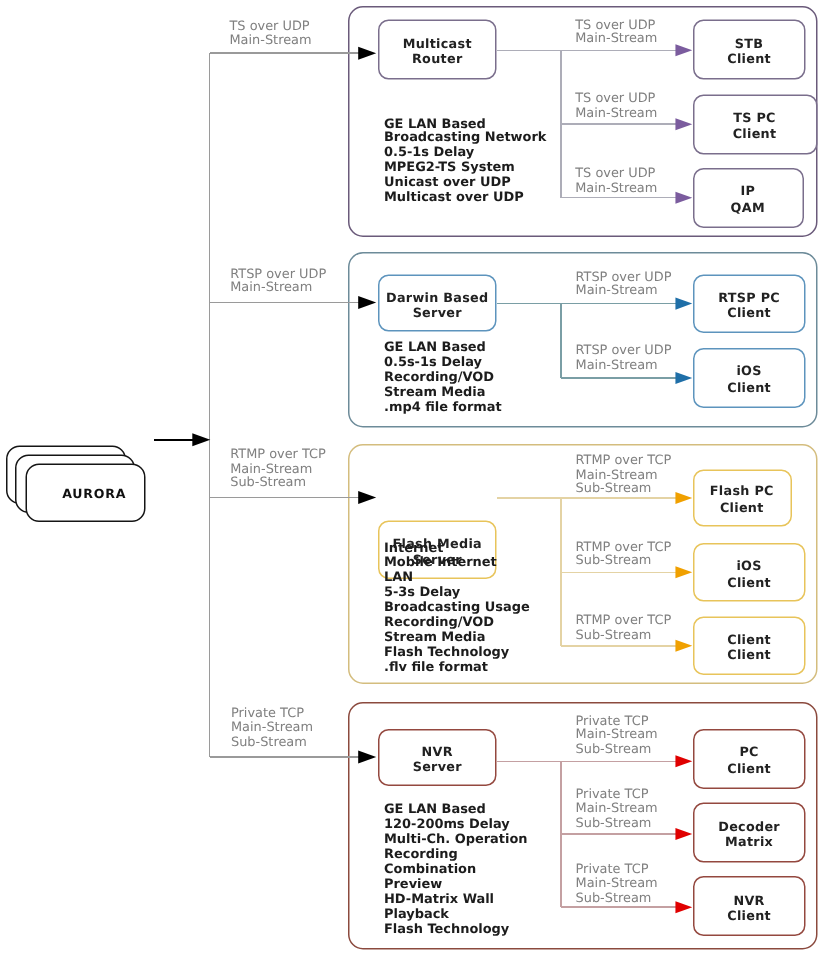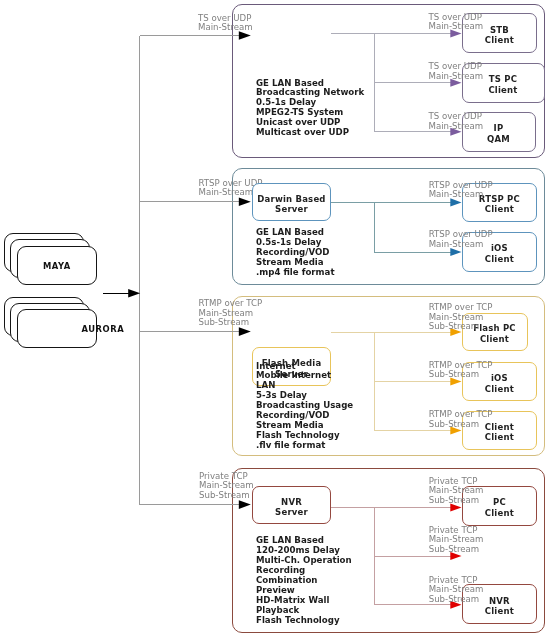--- a/index.html
+++ b/index.html
@@ -20,21 +20,21 @@
   .nodebox{position:absolute;box-sizing:border-box;border-style:solid;border-width:1.5px;
            border-radius:7px;background:#fff;display:flex;align-items:center;
            justify-content:center;text-align:center;}
   .nodebox .t{display:block;font-weight:bold;font-size:8.5px;line-height:10.5px;color:#222;letter-spacing:.2px;white-space:nowrap;}
   .nodebox > div{position:relative;top:2px;}
 
   .spec{position:absolute;font-weight:bold;font-size:8.65px;line-height:9.95px;
         color:#1c1c1c;white-space:pre;letter-spacing:0px;}
 
   .edgelabel{position:absolute;font-size:8.6px;line-height:9.6px;color:#808080;
-             white-space:pre;letter-spacing:0px;margin-left:45px;}
+             white-space:pre;letter-spacing:0px;}
 
   .stack{position:absolute;}
   .stack .card{position:absolute;box-sizing:border-box;border:1.5px solid #151515;
                border-radius:9px;background:#fff;}
   .stack .lab{position:absolute;text-align:center;font-weight:bold;line-height:9.5px;
               font-size:8.4px;color:#111;letter-spacing:.55px;text-indent:.55px;}
 </style>
 </head>
 <body>
 
@@ -77,50 +77,50 @@
       <path d="M 331 507.5 L 374 507.5" stroke="#c4a0a2" stroke-width="1" fill="none" shape-rendering="crispEdges"></path>
       <path d="M 374 507.5 L 374 604.8" stroke="#c4a0a2" stroke-width="1" fill="none" shape-rendering="crispEdges"></path>
       <path d="M 374 507.5 L 452 507.5" stroke="#c4a0a2" stroke-width="1" fill="none" shape-rendering="crispEdges"></path>
       <path d="M 450.3 503.468 L 461.5 507.5 L 450.3 511.532 Z" fill="#e00000"></path>
       <path d="M 374 556 L 452 556" stroke="#c4a0a2" stroke-width="1" fill="none" shape-rendering="crispEdges"></path>
       <path d="M 450.3 551.968 L 461.5 556 L 450.3 560.032 Z" fill="#e00000"></path>
       <path d="M 374 604.8 L 452 604.8" stroke="#c4a0a2" stroke-width="1" fill="none" shape-rendering="crispEdges"></path>
       <path d="M 450.3 600.7679999999999 L 461.5 604.8 L 450.3 608.832 Z" fill="#e00000"></path>
     </svg>
 
-  <div class="stack" style="left:4px;top:233px;width:93px;height:53px;">
-    <div class="card" style="left:0px;top:0px;width:80px;height:39px;"></div>
-    <div class="card" style="left:6.3px;top:6.3px;width:80px;height:39px;"></div>
-    <div class="card" style="left:12.6px;top:12.6px;width:80px;height:39px;"></div>
-    <div class="lab" style="left:12.6px;top:28.5px;width:80px;">MAYA</div>
-  </div>
 
   <div class="stack" style="left:4px;top:296.5px;width:93px;height:53px;">
     <div class="card" style="left:0px;top:0px;width:80px;height:39px;"></div>
     <div class="card" style="left:6.3px;top:6.3px;width:80px;height:39px;"></div>
     <div class="card" style="left:12.6px;top:12.6px;width:80px;height:39px;"></div>
-    <div class="lab" style="left:12.6px;top:28.5px;width:92px;padding-left:40px;">AURORA</div>
+    <div class="lab" style="left:12.6px;top:28.5px;width:92px;">AURORA</div>
   </div>
 
   <div class="edgelabel" style="left:153px;top:13.7px;">TS over UDP
 Main-Stream</div>
   <div class="edgelabel" style="left:153.5px;top:178.5px;">RTSP over UDP
 Main-Stream</div>
   <div class="edgelabel" style="left:153.5px;top:299.1px;">RTMP over TCP
 Main-Stream
 Sub-Stream</div>
   <div class="edgelabel" style="left:154px;top:471.6px;">Private TCP
 Main-Stream
 Sub-Stream</div>
 
   <div class="group" style="left:232.4px;top:4.4px;width:312.8px;height:153.6px;border-color:#6a5a7a;"></div>
   <div class="group" style="left:232.4px;top:167.8px;width:312.8px;height:117.4px;border-color:#6d8b99;"></div>
   <div class="group" style="left:232.4px;top:295.7px;width:312.8px;height:160.7px;border-color:#d4bd7e;"></div>
   <div class="group" style="left:232.4px;top:468px;width:312.8px;height:165.3px;border-color:#8b4a3e;"></div>
 
+  <div class="nodebox" style="left:252px;top:13px; width:79px;height:40px;border-color:#7a6e8c;">
+      <div>
+        <span class="t">Multicast</span>
+        <span class="t">Router</span>
+      </div>
+    </div>
   <div class="nodebox" style="left:252px;top:183px;width:79px;height:38px;border-color:#5d94bd;">
       <div>
         <span class="t">Darwin Based</span>
         <span class="t">Server</span>
       </div>
     </div>
   <div class="nodebox" style="left:252px;top:311px;width:79px;height:39px;border-color:#e8c45a;margin-top:36px;">
       <div>
         <span class="t">Flash Media</span>
         <span class="t">Server</span>
@@ -213,20 +213,26 @@
         <span class="t">Client</span>
       </div>
     </div>
 
   <div class="nodebox" style="left:461.5px;top:485.8px;width:75.8px;height:40px;border-color:#94483f;">
       <div>
         <span class="t">PC</span>
         <span class="t">Client</span>
       </div>
     </div>
+  <div class="nodebox" style="left:461.5px;top:535.2px;width:75.8px;height:40px;border-color:#94483f;">
+      <div>
+        <span class="t">Decoder</span>
+        <span class="t">Matrix</span>
+      </div>
+    </div>
   <div class="nodebox" style="left:461.5px;top:584.3px;width:75.8px;height:40px;border-color:#94483f;">
       <div>
         <span class="t">NVR</span>
         <span class="t">Client</span>
       </div>
     </div>
 
   <div class="edgelabel" style="left:383.5px;top:12.7px;">TS over UDP
 Main-Stream</div>
   <div class="edgelabel" style="left:383.5px;top:62px;">TS over UDP

